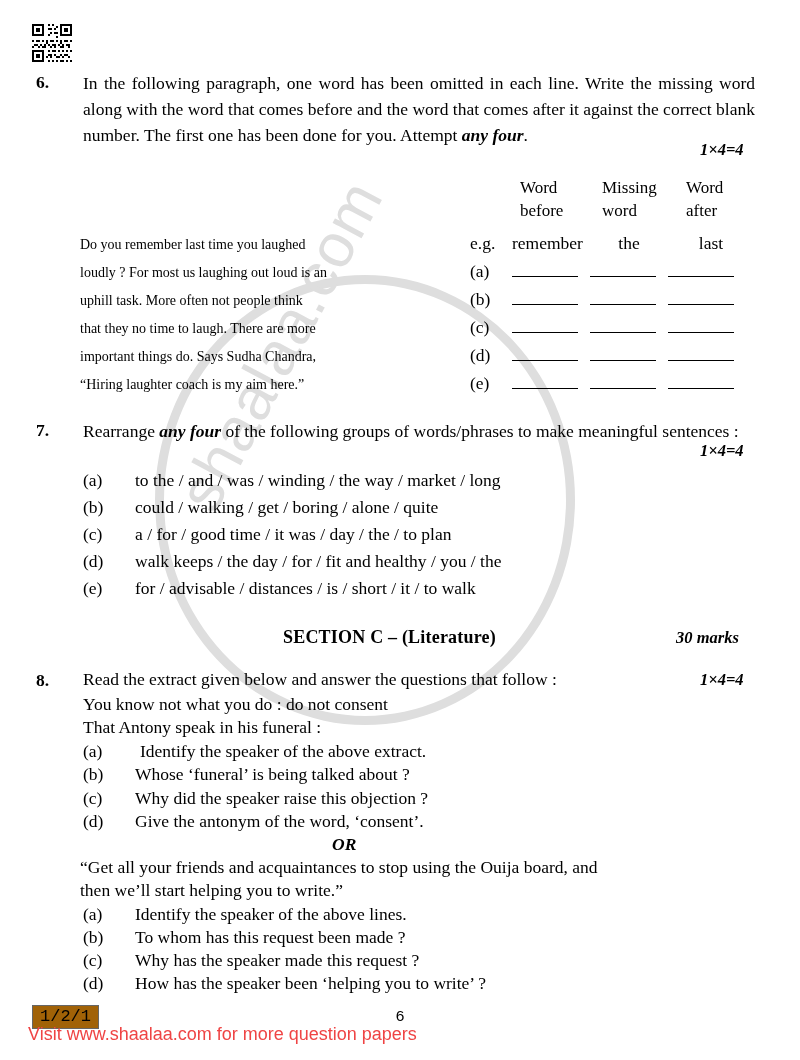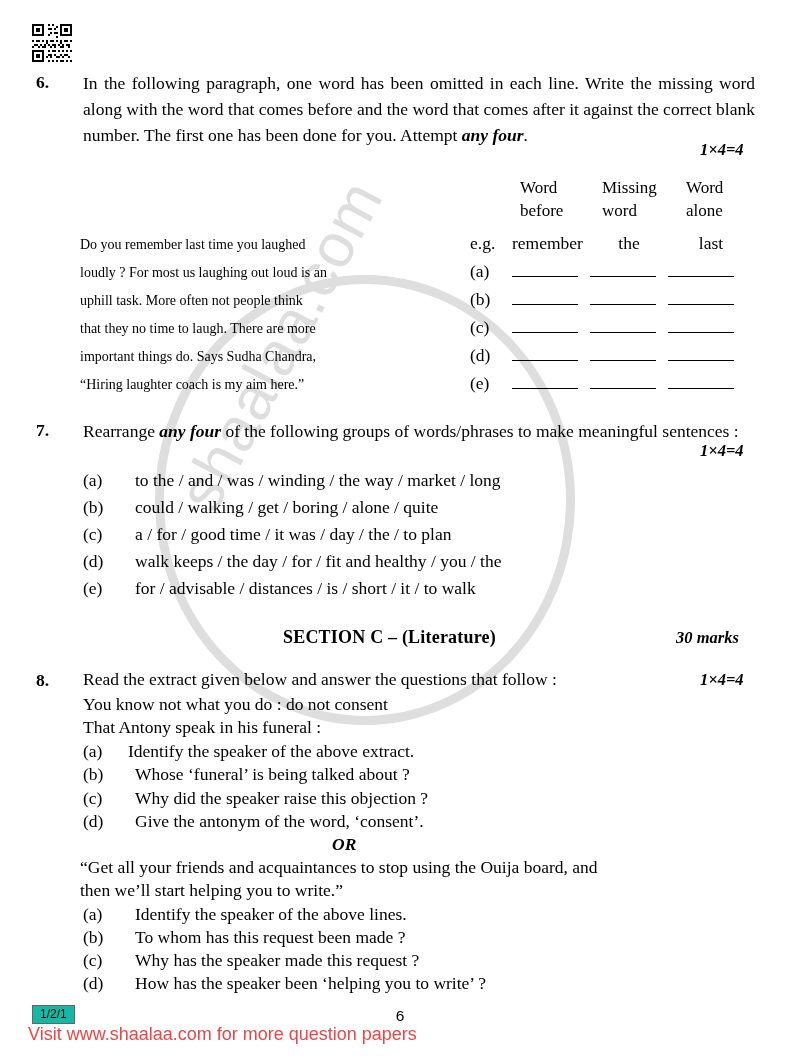--- a/index.html
+++ b/index.html
@@ -165,23 +165,23 @@
     font-size: 17.5px;
   }
 
   
   .code-box {
     position: absolute;
     left: 32px;
     top: 1005px;
     border: 1px solid #666;
     padding: 1px 7px 2px 7px;
-    font-family: Liberation Sans, sans-serif;
-    font-size: 12px;
-    background: #14b8a6;
+    font-family: Liberation Mono, monospace;
+    font-size: 17px;
+    background: #a16207;
   }
   .page-no {
     position: absolute;
     left: 0;
     top: 1007px;
     width: 800px;
     text-align: center;
     font-family: "Liberation Sans", sans-serif;
     font-size: 15.5px;
   }
@@ -285,21 +285,21 @@
     <div class="gap-head gf-col1">
       <div>Word</div>
       <div>before</div>
     </div>
     <div class="gap-head gf-col2">
       <div>Missing</div>
       <div>word</div>
     </div>
     <div class="gap-head gf-col3">
       <div>Word</div>
-      <div>alone</div>
+      <div>after</div>
     </div>
 
     <div class="gap-lines">
 
       <div class="gap-row">
         <span class="gap-sent">Do you remember last time you laughed</span>
         <span class="gap-eg">e.g.</span>
         <span class="gap-cell">remember</span>
         <span class="gap-cell">the</span>
         <span class="gap-cell">last</span>
@@ -370,21 +370,21 @@
     <div class="marks" style="left:676px; top:628px;">30 marks</div>
 
     <div class="qnum" style="left:36px; top:670px;">8.</div>
     <div class="item" style="left:83px; top:669px;">Read the extract given below and answer the questions that follow :</div>
     <div class="marks" style="left:700px; top:670px;">1×4=4</div>
 
     <div class="item" style="left:83px; top:694px;">You know not what you do : do not consent</div>
     <div class="item" style="left:83px; top:717px;">That Antony speak in his funeral :</div>
 
     <div class="item-label" style="left:83px; top:741px;">(a)</div>
-    <div class="item" style="left:128px; top:741px;">Identify the speaker of the above extract.</div>
+    <div class="item" style="left:140px; top:741px;">Identify the speaker of the above extract.</div>
 
     <div class="item-label" style="left:83px; top:764px;">(b)</div>
     <div class="item" style="left:135px; top:764px;">Whose ‘funeral’ is being talked about ?</div>
 
     <div class="item-label" style="left:83px; top:788px;">(c)</div>
     <div class="item" style="left:135px; top:788px;">Why did the speaker raise this objection ?</div>
 
     <div class="item-label" style="left:83px; top:811px;">(d)</div>
     <div class="item" style="left:135px; top:811px;">Give the antonym of the word, ‘consent’.</div>
 

